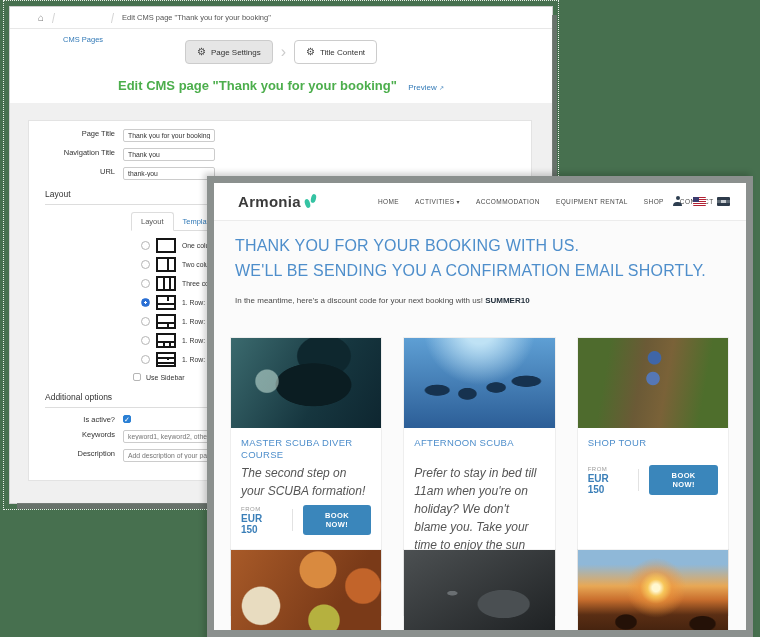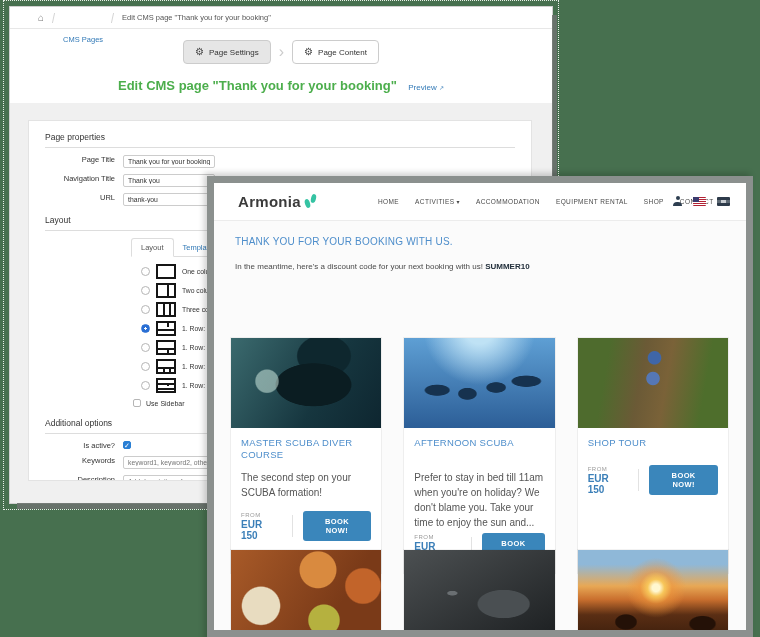--- a/index.html
+++ b/index.html
@@ -74,32 +74,32 @@
   .person { width:9px; height:10px; position:relative; }
   .person::before { content:""; position:absolute; left:2.5px; top:0; width:4px; height:4px;
     border-radius:50%; background:#2d3e50; }
   .person::after { content:""; position:absolute; left:0; bottom:0; width:9px; height:4.5px;
     border-radius:4px 4px 0 0; background:#2d3e50; }
   .flag { width:13px; height:9px; border-radius:1px; position:relative; flex:none; }
   .flag.us { background:repeating-linear-gradient(#b22234 0 1px,#fff 1px 2px); }
   .flag.us::before { content:""; position:absolute; left:0; top:0; width:6px; height:5px; background:#3c3b6e; }
   .flag.alt { background:linear-gradient(#2d3a4a 0 30%,#5f6a75 30% 70%,#2d3a4a 70%); }
   .flag.alt::before { content:""; position:absolute; left:4px; top:3px; width:5px; height:3px; background:#c9cdd2; }
-  .site-heading { margin:13px 0 0 21px; font-size:10px; color:#4e8ecb; line-height:1.55; letter-spacing:.2px; }
+  .site-heading { margin:13px 0 0 21px; font-size:16px; color:#4e8ecb; line-height:1.55; letter-spacing:.2px; }
   .promo { margin:12px 12px 0 21px; font-size:8px; color:#4a4a4a; }
   .promo b { color:#222f3b; }
   .cards { position:absolute; left:17px; width:497px; display:grid;
     grid-template-columns:1fr 1fr 1fr; gap:23px; }
   .cards.row1 { top:155px; }
   .cards.row2 { top:367px; }
   .card { background:#fff; box-shadow:0 0 0 1px rgba(0,0,0,.05); }
   .card-img { height:90px; }
   .card-body { padding:9px 10px 10px; }
   .card-title { font-size:9.5px; color:#4e8ecb; letter-spacing:.3px; line-height:1.3; min-height:25px; }
-  .card-desc { font-size:10px; color:#555; line-height:1.5; min-height:38px; margin-top:8px; }
+  .card-desc { font-size:12px; color:#555; line-height:1.5; min-height:38px; margin-top:2px;font-style:italic; }
   .price-row { display:flex; align-items:center; margin-top:3px; }
   .from { font-size:6px; color:#9a9a9a; letter-spacing:.5px; }
   .price { font-size:10px; font-weight:bold; color:#3b7fb8; margin-top:1px; }
   .pdivider { width:1px; height:22px; background:#e2e2e2; margin:0 10px 0 12px; }
   .book-btn { background:#3a86bb; color:#fff; font-size:7.5px; font-weight:bold; padding:6px 11px;
     border-radius:3px; border:none; letter-spacing:.4px; cursor:pointer; }
 
   
   .img-diver1 { background:
     radial-gradient(circle at 24% 48%, rgba(205,232,222,.55) 0 9%, transparent 10%),
@@ -147,36 +147,35 @@
   </div>
 
   <div class="steps">
     <button class="step-btn active">
       <span class="gear">⚙</span>
       <span>Page Settings</span>
     </button>
     <span class="step-chevron">›</span>
     <button class="step-btn">
       <span class="gear">⚙</span>
-      <span>Page Content</span>
+      <span>Title Content</span>
     </button>
   </div>
 
   <div class="cms-title-row">
     <span class="cms-title">Edit CMS page "Thank you for your booking"</span>
     <span class="preview-link">
       <span>Preview</span>
       <span class="ext">↗</span>
     </span>
   </div>
 
   <div class="admin-body">
     <div class="panel">
 
-      <div class="sec-head">Page properties</div>
       <div class="frow">
         <label class="flabel">Page Title</label>
         <input class="tin" value="Thank you for your booking" style="">
       </div>
       <div class="frow">
         <label class="flabel">Navigation Title</label>
         <input class="tin" value="Thank you" style="">
       </div>
       <div class="frow">
         <label class="flabel">URL</label>
@@ -290,20 +289,21 @@
       </nav>
       <div class="hdr-icons">
         <span class="person"></span>
         <span class="flag us"></span>
         <span class="flag alt"></span>
       </div>
     </div>
 
     <div class="site-heading">
       <div>THANK YOU FOR YOUR BOOKING WITH US.</div>
+      <div>WE'LL BE SENDING YOU A CONFIRMATION EMAIL SHORTLY.</div>
     </div>
 
     <div class="promo">
       <span>In the meantime, here's a discount code for your next booking with us!</span>
       <b>SUMMER10</b>
     </div>
 
     <div class="cards row1">
       <div class="card">
         <div class="card-img img-diver1"></div>

